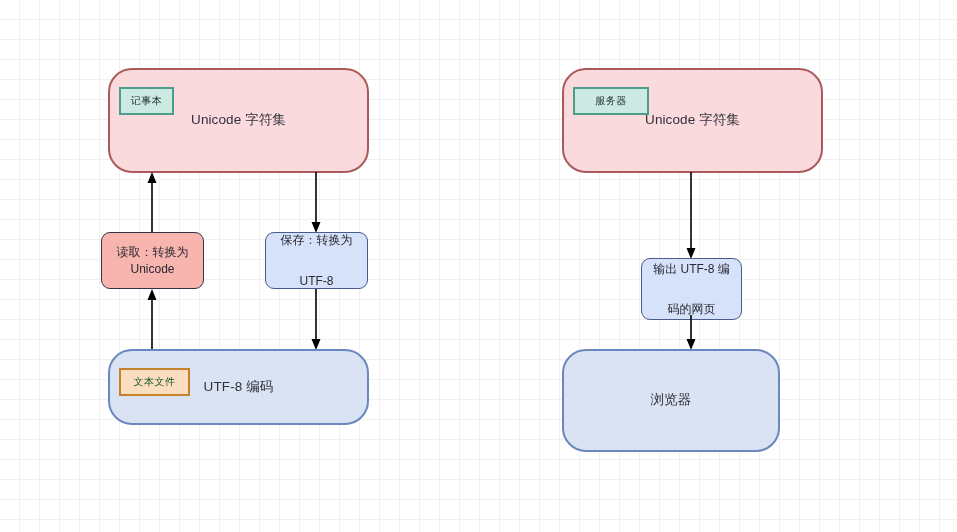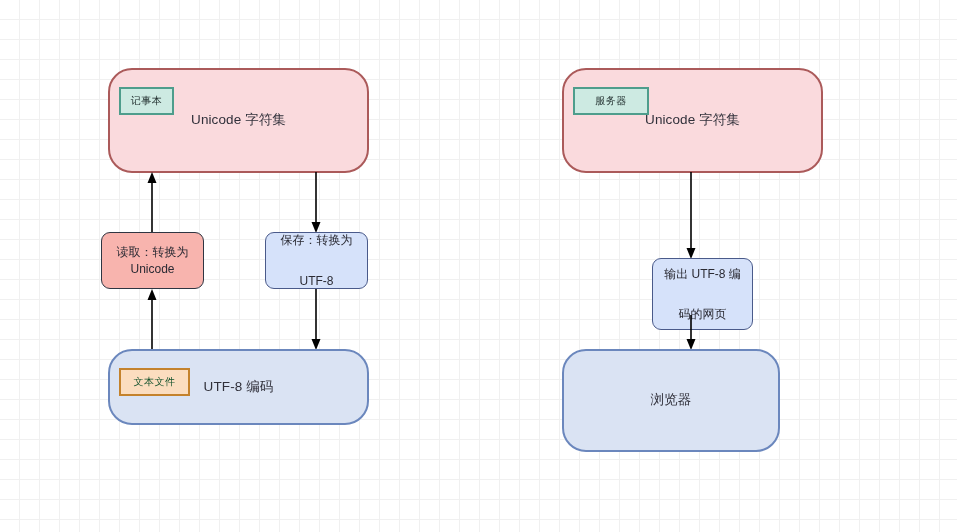--- a/index.html
+++ b/index.html
@@ -178,21 +178,21 @@
   </div>
   <div class="badge badge-teal" style="left:573px; top:87px; width:76px; height:28px;">
     <span>服务器</span>
   </div>
 
   <svg class="connector" style="left:0px; top:0px; width:957px; height:532px;">
     <line x1="691" y1="172" x2="691" y2="250"></line>
     <polygon points="691,259 686.5,248 695.5,248"></polygon>
   </svg>
 
-  <div class="node round-box round-blue" style="left:641px; top:258px; width:101px; height:72px; flex-direction:column;margin-left:11px;">
+  <div class="node round-box round-blue" style="left:641px; top:258px; width:101px; height:62px; flex-direction:column;">
     <span>输出 UTF-8 编</span>
     <span>码的网页</span>
   </div>
 
   <svg class="connector" style="left:0px; top:0px; width:957px; height:532px;">
     <line x1="691" y1="315" x2="691" y2="341"></line>
     <polygon points="691,350 686.5,339 695.5,339"></polygon>
   </svg>
 
   <div class="node big-box blue-box" style="left:562px; top:349px; width:218px; height:103px;">

